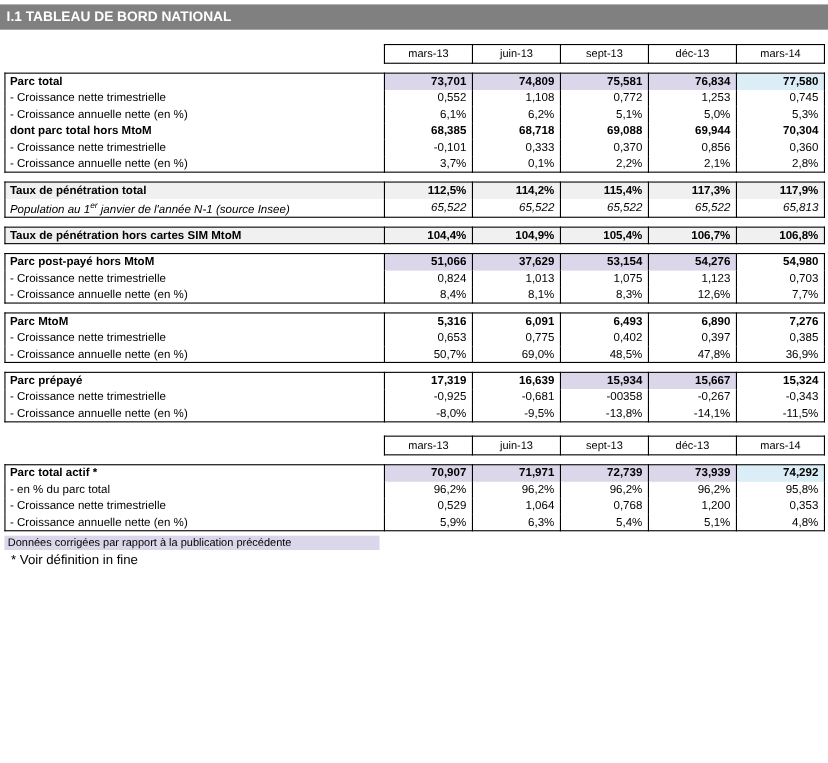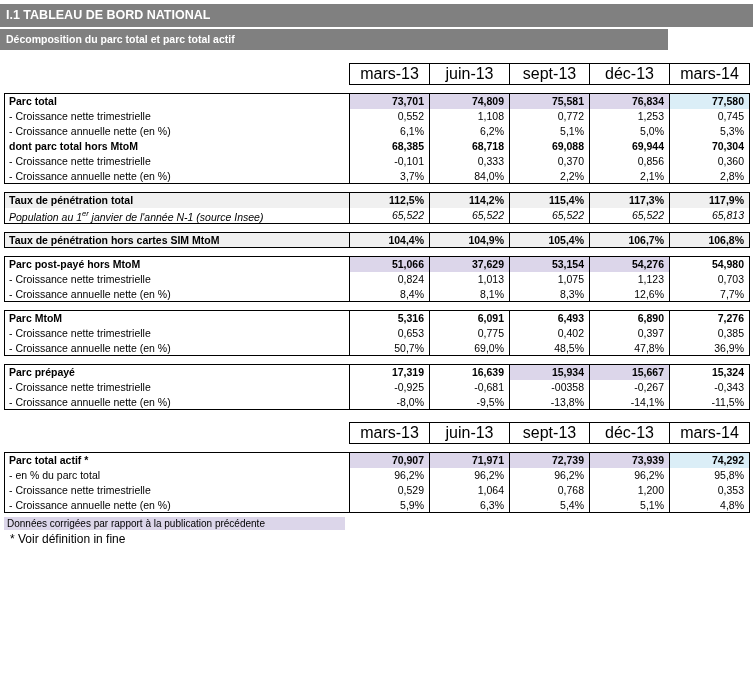--- a/index.html
+++ b/index.html
@@ -41,21 +41,21 @@
     box-sizing:border-box;
     vertical-align:middle;
     overflow:hidden;
     white-space:nowrap;
   }
   .lblcell{text-align:left;padding-left:4px;}
   .numcell{text-align:right;padding-right:5px;}
 
   
   .colhead td{
-    text-align:center;font-size:16px;
+    text-align:center;font-size:10px;
     border:1px solid #000000;
     height:17px;
     font-weight:normal;
   }
   .colhead td.nb{border:none;}
 
   
   .blk td{border-left:1px solid #000000;border-right:1px solid #000000;}
 
   .bold{font-weight:bold;}
@@ -83,21 +83,20 @@
   }
   .footnote{margin:2px 0 0 10px;font-size:12px;}
   sup{font-size:7.5px;vertical-align:super;}
 </style>
 </head>
 <body>
 
 <div class="page">
 
   <div class="hdr-bar">I.1 TABLEAU DE BORD NATIONAL</div>
-  <div class="sub-bar">Décomposition du parc total et parc total actif</div>
 
   <div style="height:13px;"></div>
 
   <table class="tbl">
     <colgroup>
       <col class="lbl">
         <col class="val">
         <col class="val">
         <col class="val">
         <col class="val">
@@ -156,21 +155,21 @@
           <td class="lblcell f-white" style="border-left: 1px solid rgb(0, 0, 0); border-right: 1px solid rgb(0, 0, 0);"> - Croissance nette trimestrielle</td>
           <td class="numcell f-white" style="border-left: 1px solid rgb(0, 0, 0); border-right: 1px solid rgb(0, 0, 0);">-0,101</td>
           <td class="numcell f-white" style="border-left: 1px solid rgb(0, 0, 0); border-right: 1px solid rgb(0, 0, 0);">0,333</td>
           <td class="numcell f-white" style="border-left: 1px solid rgb(0, 0, 0); border-right: 1px solid rgb(0, 0, 0);">0,370</td>
           <td class="numcell f-white" style="border-left: 1px solid rgb(0, 0, 0); border-right: 1px solid rgb(0, 0, 0);">0,856</td>
           <td class="numcell f-white" style="border-left: 1px solid rgb(0, 0, 0); border-right: 1px solid rgb(0, 0, 0);">0,360</td>
         </tr>
         <tr class="blk">
           <td class="lblcell f-white" style="border-left: 1px solid rgb(0, 0, 0); border-right: 1px solid rgb(0, 0, 0); border-bottom: 1px solid rgb(0, 0, 0);"> - Croissance annuelle nette (en %)</td>
           <td class="numcell f-white" style="border-left: 1px solid rgb(0, 0, 0); border-right: 1px solid rgb(0, 0, 0); border-bottom: 1px solid rgb(0, 0, 0);">3,7%</td>
-          <td class="numcell f-white" style="border-left: 1px solid rgb(0, 0, 0); border-right: 1px solid rgb(0, 0, 0); border-bottom: 1px solid rgb(0, 0, 0);">84,0%</td>
+          <td class="numcell f-white" style="border-left: 1px solid rgb(0, 0, 0); border-right: 1px solid rgb(0, 0, 0); border-bottom: 1px solid rgb(0, 0, 0);">0,1%</td>
           <td class="numcell f-white" style="border-left: 1px solid rgb(0, 0, 0); border-right: 1px solid rgb(0, 0, 0); border-bottom: 1px solid rgb(0, 0, 0);">2,2%</td>
           <td class="numcell f-white" style="border-left: 1px solid rgb(0, 0, 0); border-right: 1px solid rgb(0, 0, 0); border-bottom: 1px solid rgb(0, 0, 0);">2,1%</td>
           <td class="numcell f-white" style="border-left: 1px solid rgb(0, 0, 0); border-right: 1px solid rgb(0, 0, 0); border-bottom: 1px solid rgb(0, 0, 0);">2,8%</td>
         </tr>
         <tr class="spacer">
           <td class="nb"></td>
           <td class="nb"></td>
           <td class="nb"></td>
           <td class="nb"></td>
           <td class="nb"></td>

